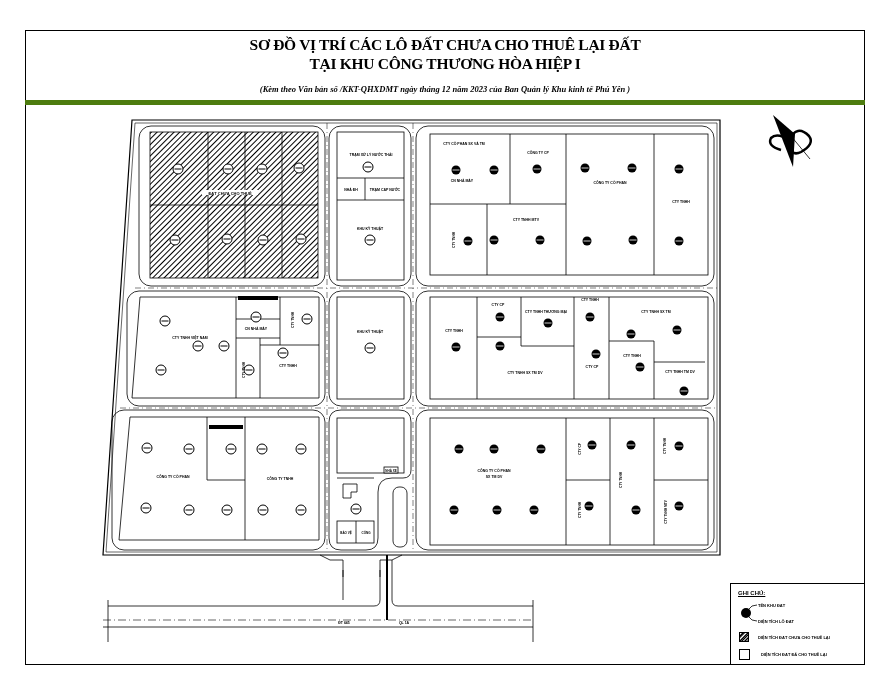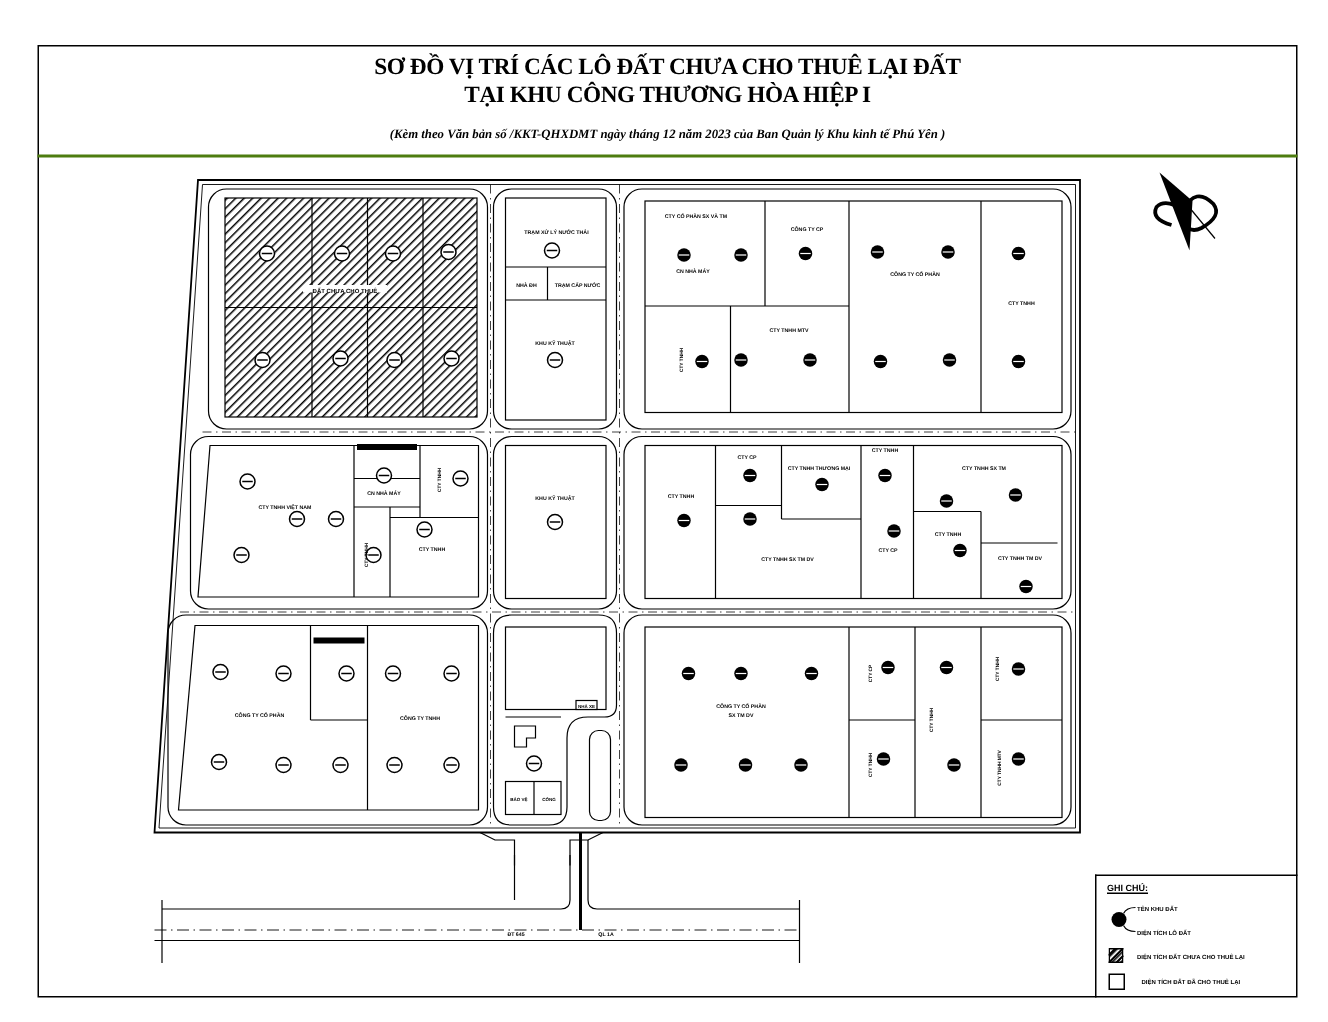--- a/index.html
+++ b/index.html
@@ -1,19 +1,19 @@
 <!DOCTYPE html>
 <html><head>
 <meta charset="utf-8">
 <style>
   html,body{margin:0;padding:0;background:#fff;}
   body{width:885px;height:681px;position:relative;overflow:hidden;font-family:"Liberation Serif",serif;color:#000;}
   .abs{position:absolute;}
   #frame{left:25px;top:30px;width:840px;height:635px;border:1px solid #000;box-sizing:border-box;}
-  #titleband{left:25px;top:30px;width:840px;height:75px;border-bottom:2px solid #4d7c0f;box-sizing:border-box;}
+  #titleband{left:25px;top:30px;width:840px;height:75px;border-bottom:5px solid #4d7c0f;box-sizing:border-box;}
   .t1{left:0;width:840px;text-align:center;font-weight:bold;font-size:15.5px;letter-spacing:-0.3px;}
   .t3{left:0;width:840px;text-align:center;font-weight:bold;font-style:italic;font-size:8.5px;}
   svg text{font-family:"Liberation Sans",sans-serif;font-weight:bold;}
   #legend{left:730px;top:583px;width:135px;height:82px;border:1px solid #000;border-right:none;border-bottom:none;box-sizing:border-box;font-family:"Liberation Sans",sans-serif;font-weight:bold;}
   .lg-title{left:7px;top:6px;font-size:6px;text-decoration:underline;}
   .lg-txt{font-size:4px;white-space:nowrap;}
 </style>
 </head>
 <body>
 

